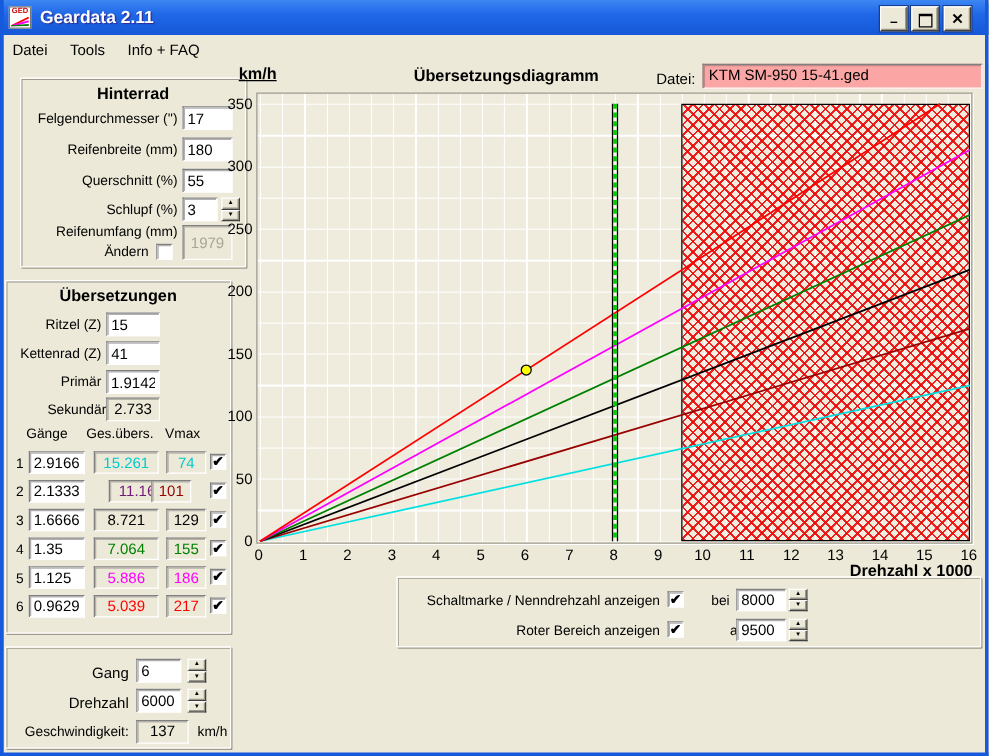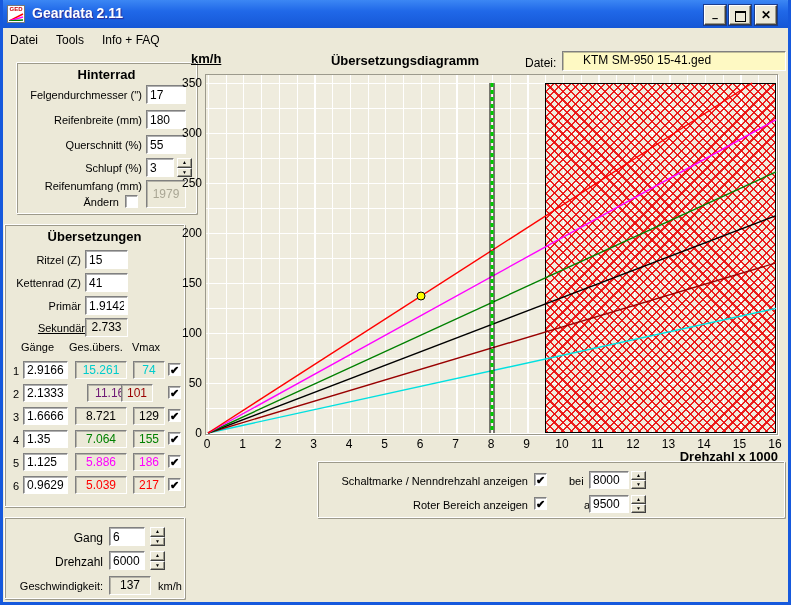--- a/index.html
+++ b/index.html
@@ -115,21 +115,21 @@
   </div>
 
   <div class="panel" style="left:4px;top:224px;width:181px;height:283px;">
     <div class="lbl b c" style="left:0;top:4px;width:100%;font-size:13px;">Übersetzungen</div>
     <div class="lbl r" style="left:2px;top:29px;width:74px;">Ritzel (Z)</div>
     <input class="f" style="left: 80px; top: 25px; width: 43px;" value="15">
     <div class="lbl r" style="left:2px;top:52px;width:74px;">Kettenrad (Z)</div>
     <input class="f" style="left: 80px; top: 48px; width: 43px;" value="41">
     <div class="lbl r" style="left:2px;top:75px;width:74px;">Primär</div>
     <input class="f" style="left: 80px; top: 71px; width: 43px;" value="1.9142">
-    <div class="lbl r" style="left:6px;top:97px;width:74px;text-decoration:underline;">Sekundär</div>
+    <div class="lbl r" style="left:6px;top:97px;width:74px;">Sekundär</div>
     <div class="robox" style="left:80px;top:93px;width:43px;">2.733</div>
     <div class="lbl" style="left:16px;top:116px;">Gänge</div>
     <div class="lbl" style="left:64px;top:116px;">Ges.übers.</div>
     <div class="lbl" style="left:127px;top:116px;">Vmax</div>
 
     <div class="gear-row">
       <div class="lbl r" style="left:2px;top:140px;width:12px;">1</div>
       <input class="f" style="left: 18px; top: 136px; width: 45px; height: 18px;" value="2.9166">
       <div class="robox g-total" style="left: 70px; top: 136px; width: 52px; height: 18px; color: rgb(0, 204, 204);">15.261</div>
       <div class="robox g-vmax" style="left: 128px; top: 136px; width: 32px; height: 18px; color: rgb(0, 204, 204);">74</div>
@@ -186,21 +186,21 @@
         <span></span>
       </div>
     <div class="lbl r" style="left:2px;top:62px;width:96px;">Geschwindigkeit:</div>
     <div class="robox" style="left:104px;top:58px;width:42px;">137</div>
     <div class="lbl" style="left:153px;top:62px;">km/h</div>
   </div>
 
   <div class="lbl b" style="left:191px;top:51px;font-size:13px;text-decoration:underline;">km/h</div>
   <div class="lbl b c" style="left:280px;top:53px;width:250px;font-size:13px;">Übersetzungsdiagramm</div>
   <div class="lbl" style="left:525px;top:56px;font-size:12px;">Datei:</div>
-  <div class="robox" style="left:562px;top:51px;width:224px;height:20px;text-align:left;padding-left:20px;background:#fef9c3;">KTM SM-950 15-41.ged</div>
+  <div class="robox" style="left:562px;top:51px;width:224px;height:20px;text-align:left;padding-left:4px;background:#fca5a5;">KTM SM-950 15-41.ged</div>
 
   <div class="plot">
     <div class="redzone" id="redzone" style="left: 339px; top: 8px; width: 231px; height: 350px;"></div>
     <svg id="plotsvg" width="571" height="359" viewBox="0 0 571 359">
         <line x1="2" y1="358" x2="570" y2="233.36" stroke="#00E0E0" stroke-width="1.4"></line>
         <line x1="2" y1="358" x2="570" y2="187.92" stroke="#990000" stroke-width="1.4"></line>
         <line x1="2" y1="358" x2="570" y2="140.72" stroke="#000000" stroke-width="1.4"></line>
         <line x1="2" y1="358" x2="570" y2="96.88" stroke="#008000" stroke-width="1.4"></line>
         <line x1="2" y1="358" x2="570" y2="44.72000000000003" stroke="#FF00FF" stroke-width="1.4"></line>
         <line x1="2" y1="358" x2="546.240035041612" y2="8" stroke="#FF0000" stroke-width="1.4"></line>

